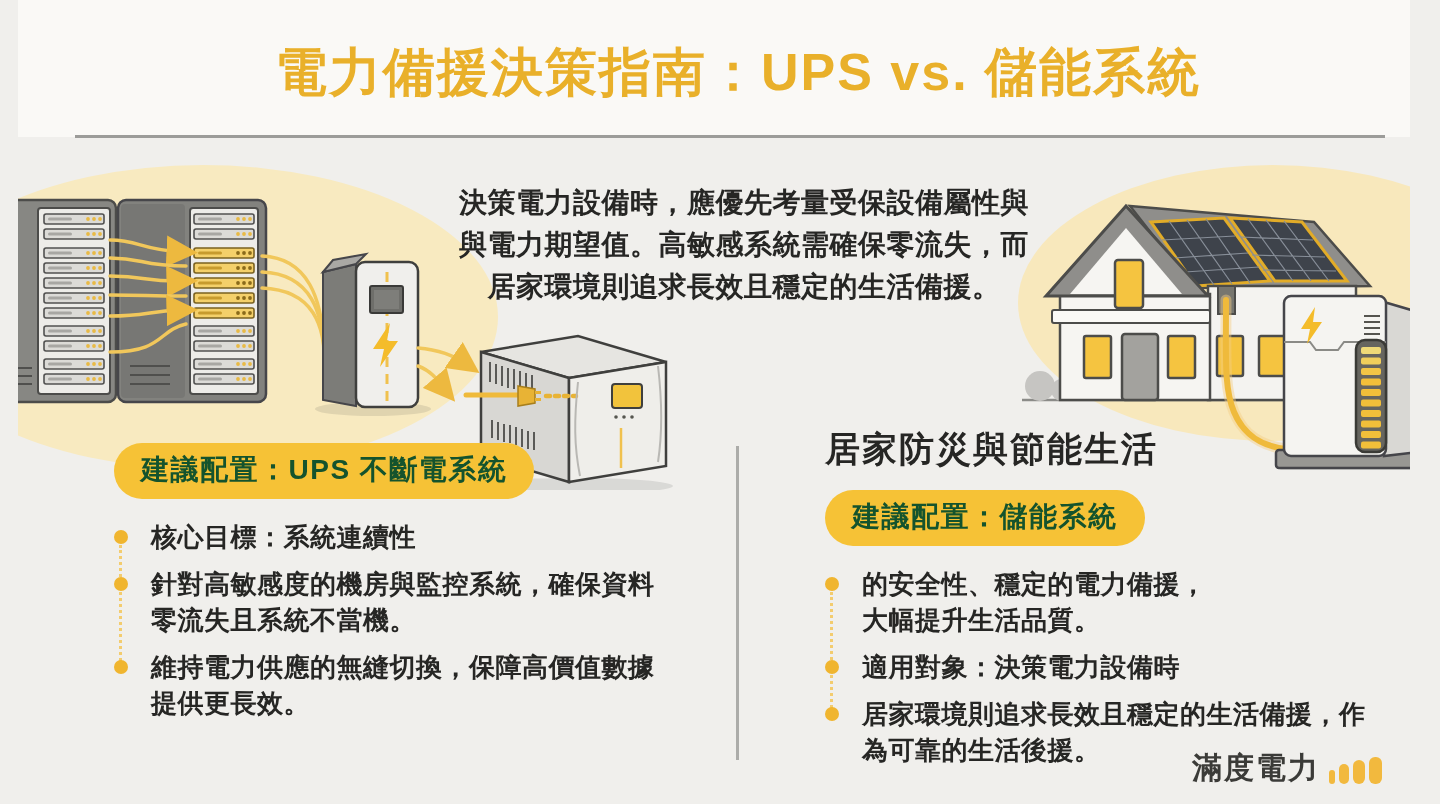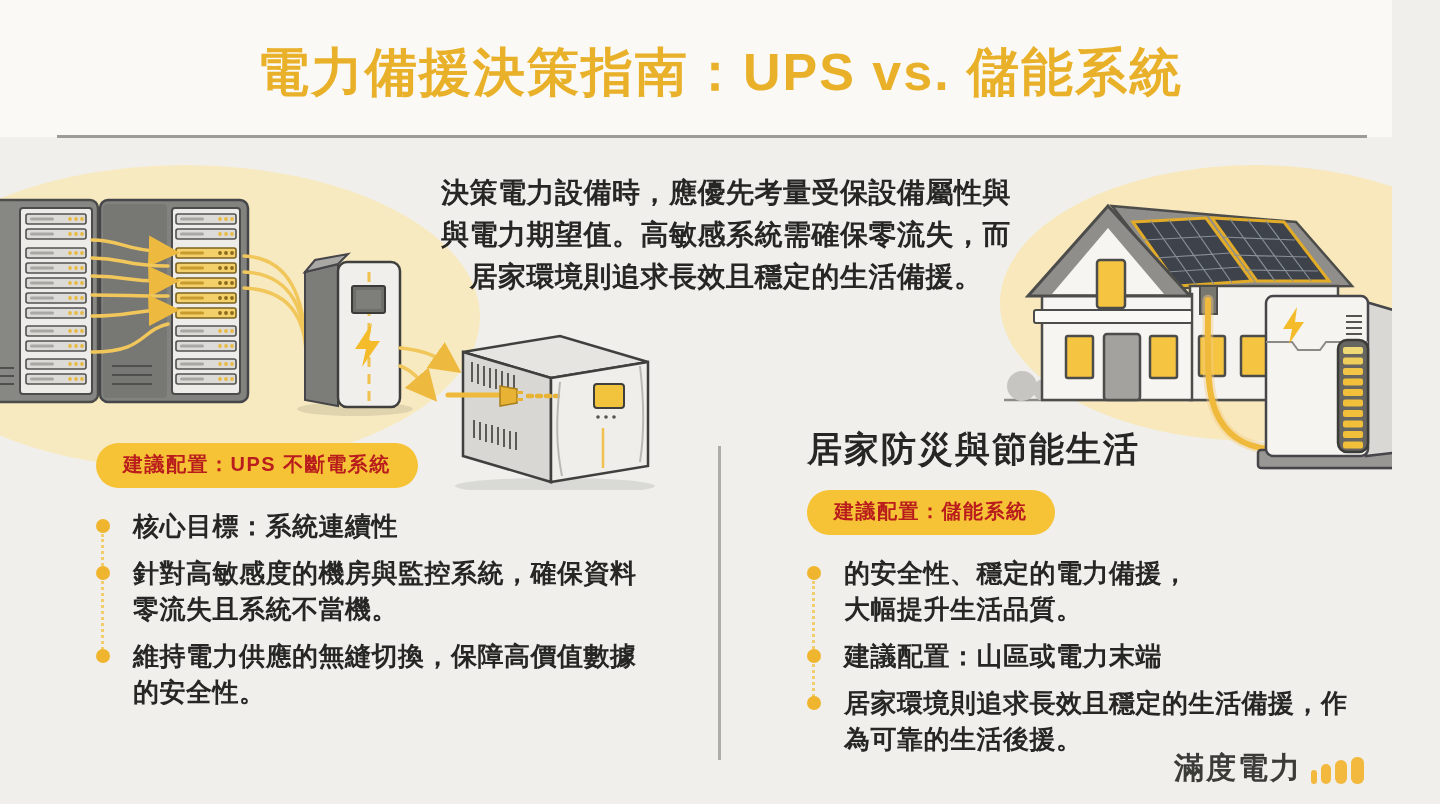--- a/index.html
+++ b/index.html
@@ -1,41 +1,41 @@
 <!DOCTYPE html>
 <html style="--accent: #E9B02A; --badge_bg: #F6C236; --text_dark: #262624; --cable: #F1C75B; --blob: #F8EAC0;"><head>
 <meta charset="utf-8">
 <style>
   html,body { margin:0; padding:0; background:#F0EFEC; }
   .stage {
     position:relative; width:1392px; height:804px; overflow:hidden;
-    background:#F0EFEC; font-family:"Liberation Sans", sans-serif;
+    background:#F0EFEC; font-family:"Liberation Sans", sans-serif;margin-left:18px;
   }
   .top-band { position:absolute; top:0; left:0; width:1440px; height:137px; background:#FAF9F6; }
   .title {
     position:absolute; top:38px; left:0; width:1440px; margin:0; text-align:center;
     font-size:52px; font-weight:800; letter-spacing:2px; color:var(--accent);
   }
   .h-divider { position:absolute; top:135px; left:57px; width:1310px; height:3px; background:#9C9C99; }
   .intro {
-    position:absolute; top:172px; left:420px; width:612px; margin:0;
+    position:absolute; top:182px; left:420px; width:612px; margin:0;
     font-size:28px; line-height:42px; font-weight:700; color:var(--text_dark);
     text-align:center; white-space:pre-line; letter-spacing:0.5px;
   }
   .illus-left  { position:absolute; left:0px;   top:150px; width:660px; height:340px; }
   .illus-right { position:absolute; left:990px; top:150px; width:450px; height:320px; }
   .v-divider { position:absolute; left:718px; top:446px; width:3px; height:314px; background:#ACACA9; }
   .col { position:absolute; top:426px; }
   .col-left  { left:96px;  width:590px; }
   .col-right { left:807px; width:592px; }
   .col h2 { margin:0; font-size:35px; font-weight:800; letter-spacing:2px; color:var(--text_dark); }
   .badge {
     display:inline-block; margin-top:17px; padding:8px 27px 10px;
     background:var(--badge_bg); border-radius:28px;
-    font-size:20px; font-weight:800; letter-spacing:1.5px; color:#b91c1c;
+    font-size:28px; font-weight:800; letter-spacing:1.5px; color:#14532d;
   }
   .bullets { list-style:none; margin:20px 0 0 0; padding:0; position:relative; }
   .bullets::before {
     content:""; position:absolute; left:5px; top:26px; bottom:48px;
     border-left:3px dotted #F3CC6E;
   }
   .bullets li {
     position:relative; padding-left:37px; margin-bottom:11px;
     font-size:26px; line-height:36px; font-weight:700; color:var(--text_dark);
     white-space:pre-line; letter-spacing:0.5px;
@@ -237,31 +237,31 @@
 
   <div class="v-divider"></div>
 
   <section class="col col-left">
     <div class="badge">建議配置：UPS 不斷電系統</div>
     <ul class="bullets">
       <li><span class="dot"></span><span>核心目標：系統連續性</span></li>
       <li><span class="dot"></span><span>針對高敏感度的機房與監控系統，確保資料
 零流失且系統不當機。</span></li>
       <li><span class="dot"></span><span>維持電力供應的無縫切換，保障高價值數據
-的安全性。</span></li>
+提供更長效。</span></li>
     </ul>
   </section>
 
   <section class="col col-right">
     <h2>居家防災與節能生活</h2>
     <div class="badge">建議配置：儲能系統</div>
     <ul class="bullets">
       <li><span class="dot"></span><span>的安全性、穩定的電力備援，
 大幅提升生活品質。</span></li>
-      <li><span class="dot"></span><span>建議配置：山區或電力末端</span></li>
+      <li><span class="dot"></span><span>適用對象：決策電力設備時</span></li>
       <li><span class="dot"></span><span>居家環境則追求長效且穩定的生活備援，作
 為可靠的生活後援。</span></li>
     </ul>
   </section>
 
   <p class="intro">決策電力設備時，應優先考量受保設備屬性與
 與電力期望值。高敏感系統需確保零流失，而
 居家環境則追求長效且穩定的生活備援。</p>
 
   <div class="brand">

